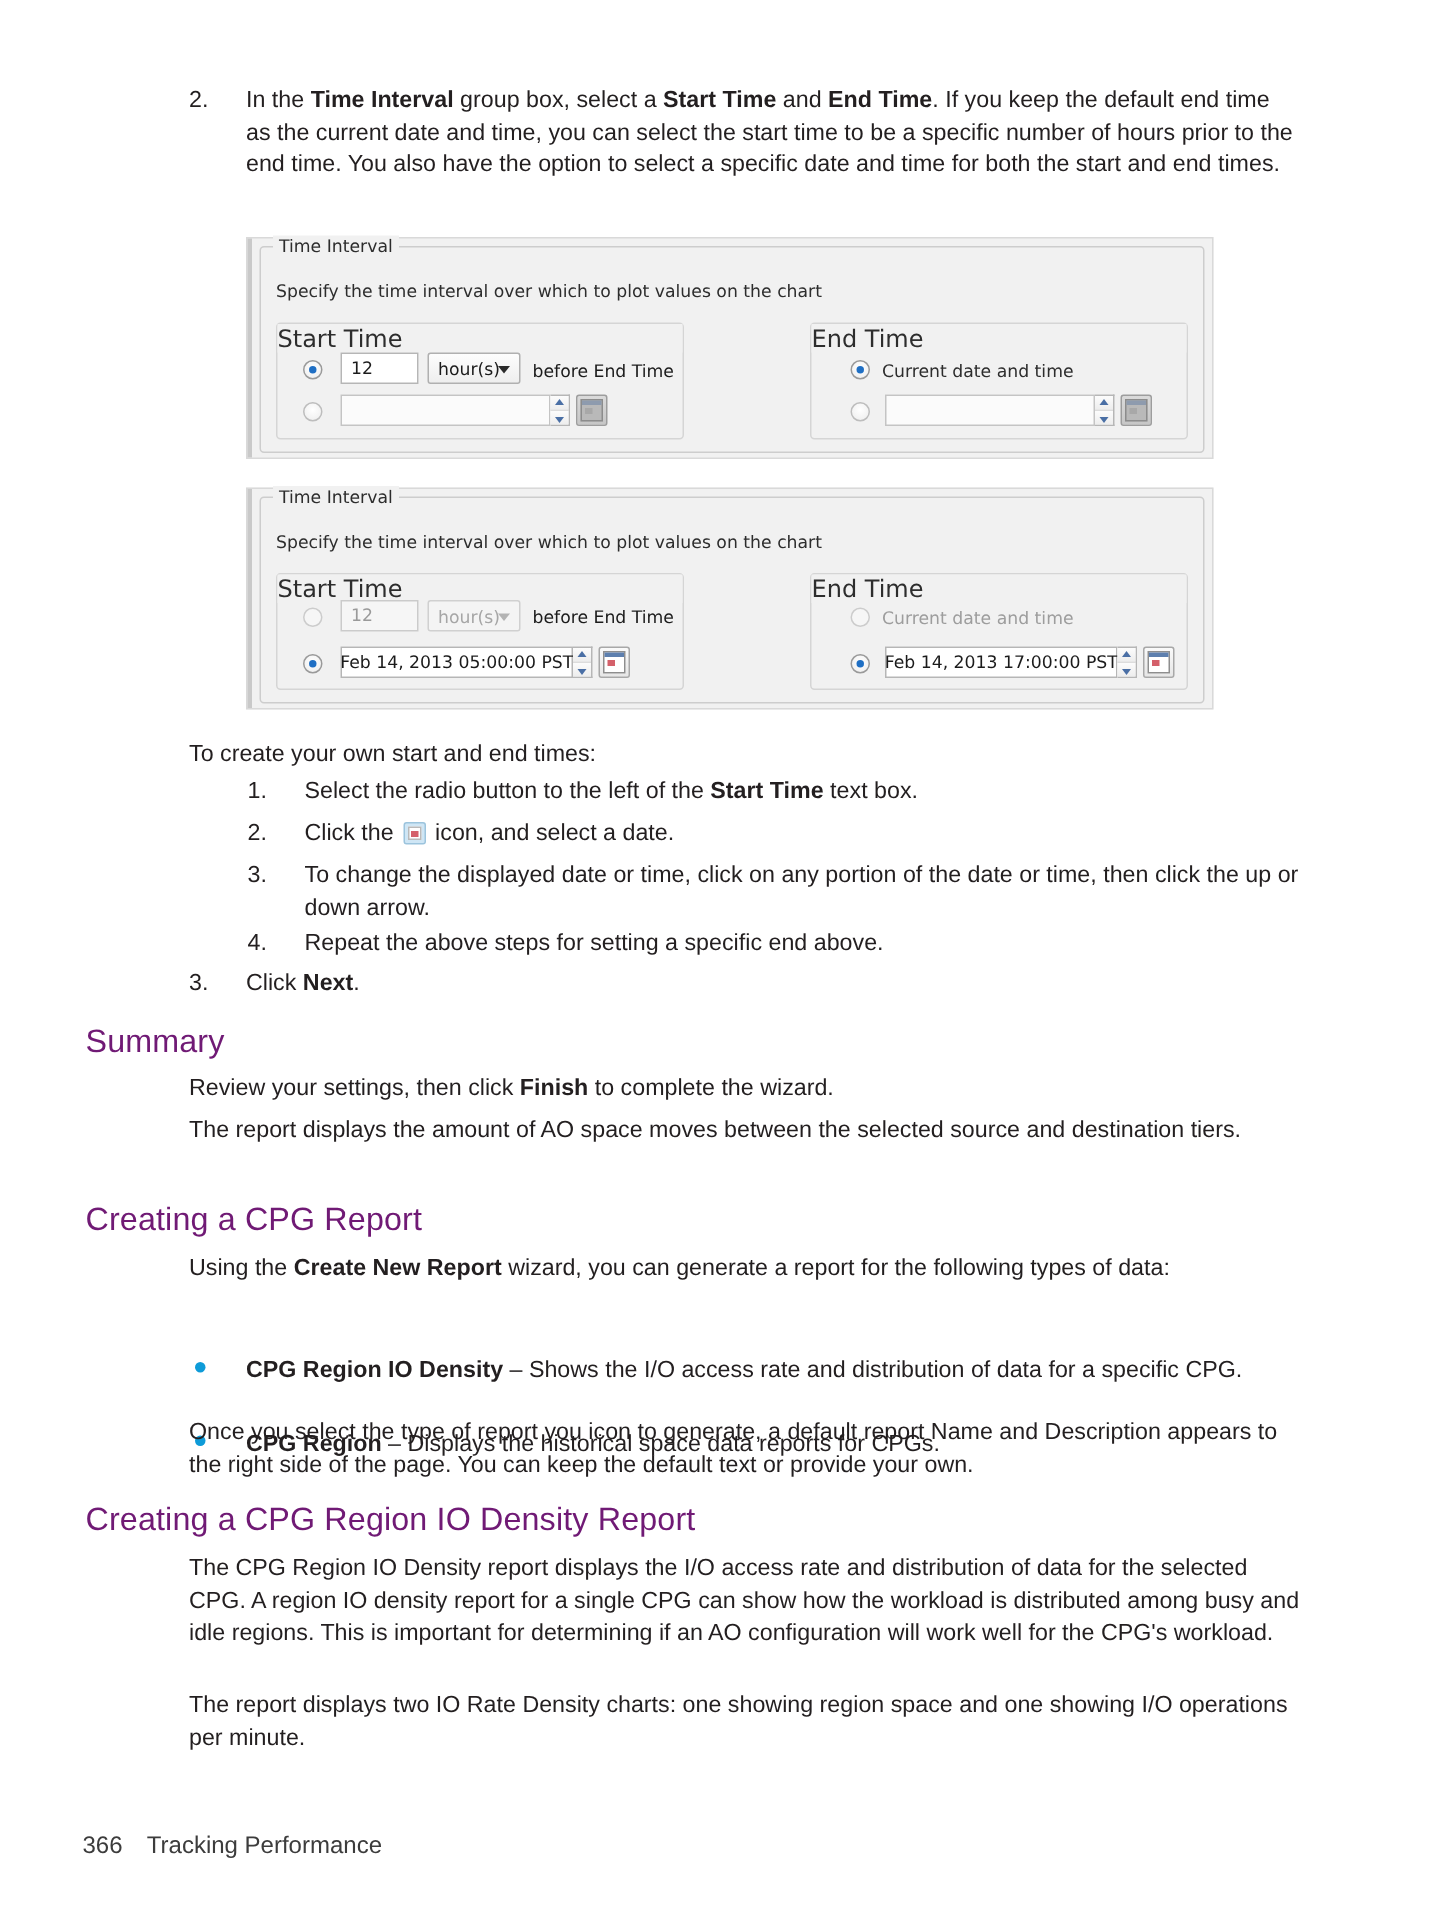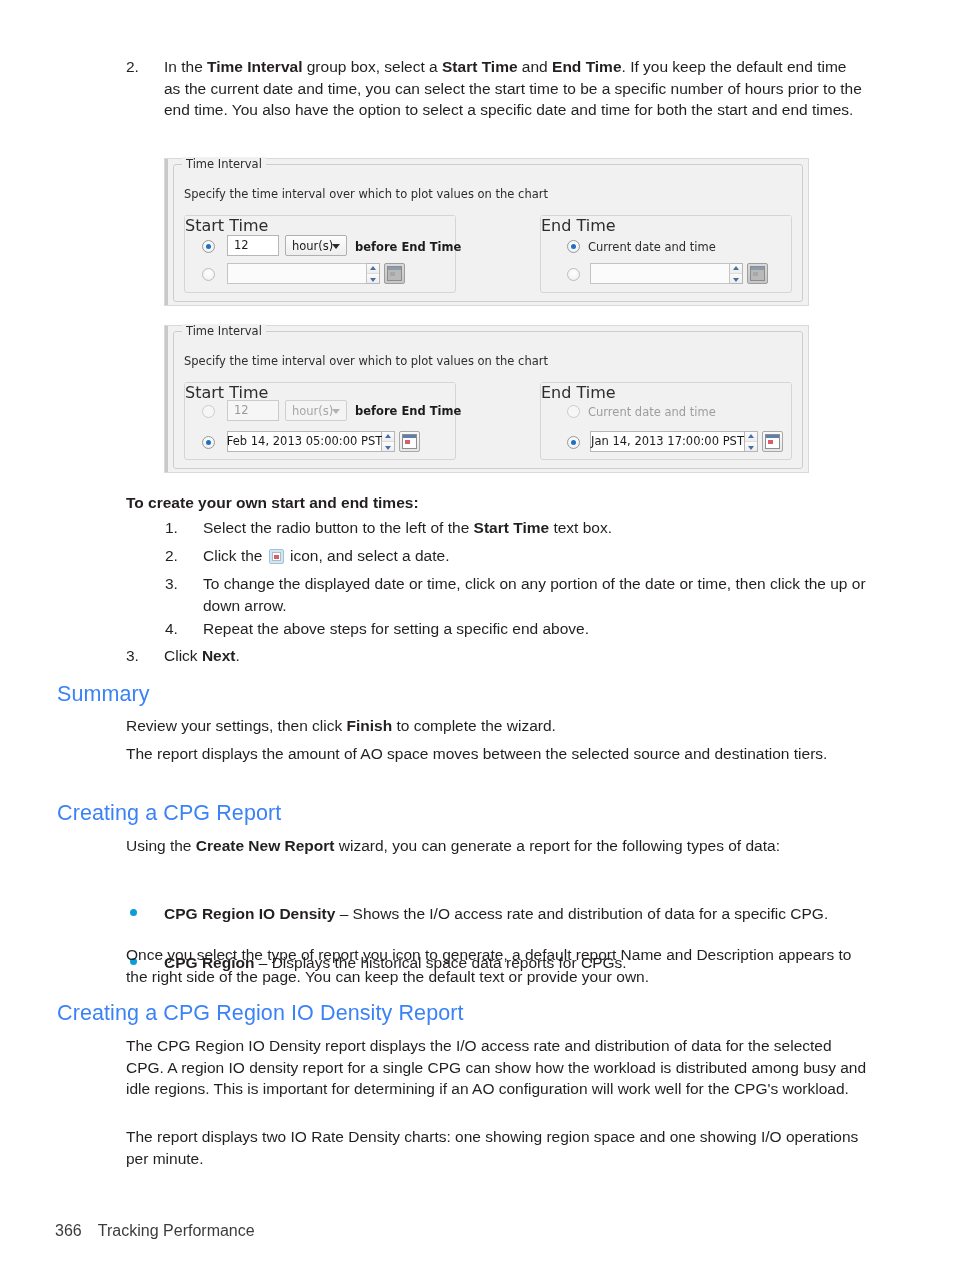--- a/index.html
+++ b/index.html
@@ -46,21 +46,21 @@
   }
 
   b, .b { font-weight: bold; }
 
   h2.section {
     position: absolute;
     margin: 0;
     font-weight: normal;
     font-size: 21.5px;
     line-height: 26px;
-    color: #3b82f6;
+    color: #701a75;
     letter-spacing: .1px;
   }
 
   .bullet-item {
     position: absolute;
     display: flex;
     margin-top: 37px;
   }
   .bullet-item .dot {
     flex: 0 0 38px;
@@ -299,21 +299,21 @@
   .calbtn.gray .glyph::after { background: #a8a8a8; }
 
   .lbl {
     position: absolute;
     font-size: 11.5px;
     line-height: 14px;
     white-space: nowrap;
     color: #2d2d2d;
   }
   .lbl.dim { color: #9d9d9d; }
-  .lbl.bold-ish { font-weight: 700; color: #1b1b1b; }
+  .lbl.bold-ish { font-weight: 400; color: #1b1b1b; }
 </style>
 </head>
 <body>
 
 <div class="page">
 
   <div class="num-item" style="left:126px; top:56px; width:740px;">
     <div class="num">2.</div>
     <div class="body">
       In the <b>Time Interval</b> group box, select a <b>Start Time</b> and <b>End Time</b>. If you keep the default end
@@ -404,31 +404,31 @@
     </div>
 
     <div class="sub-grp" style="left:375px; top:56px; width:252px; height:78px;">
       <div class="grp-title">End Time</div>
     </div>
 
     <div class="radio off disabled" style="left:402px; top:79px;"></div>
     <div class="lbl dim" style="left:423px; top:79px;">Current date and time</div>
 
     <div class="radio on" style="left:402px; top:110px;"></div>
-    <div class="txtbox center" style="left:425px; top:105px; width:155px; height:21px;">Jan 14, 2013 17:00:00 PST</div>
+    <div class="txtbox center" style="left:425px; top:105px; width:155px; height:21px;">Feb 14, 2013 17:00:00 PST</div>
     <div class="spin" style="left:580px; top:105px; height:21px;">
       <div class="up"></div>
       <div class="dn"></div>
     </div>
     <div class="calbtn" style="left:597px; top:105px; width:21px; height:21px;">
       <div class="glyph"></div>
     </div>
   </div>
 
-  <div class="para" style="left:126px; top:492px; width:740px;font-weight:bold;">To create your own start and end times:</div>
+  <div class="para" style="left:126px; top:492px; width:740px;">To create your own start and end times:</div>
 
   <div class="num-item" style="left:165px; top:517px; width:710px;">
     <div class="num">1.</div>
     <div class="body">Select the radio button to the left of the <b>Start Time</b> text box.</div>
   </div>
 
   <div class="num-item" style="left:165px; top:545px; width:710px;">
     <div class="num">2.</div>
     <div class="body">Click the <span class="inline-cal"></span> icon, and select a date.</div>
   </div>

